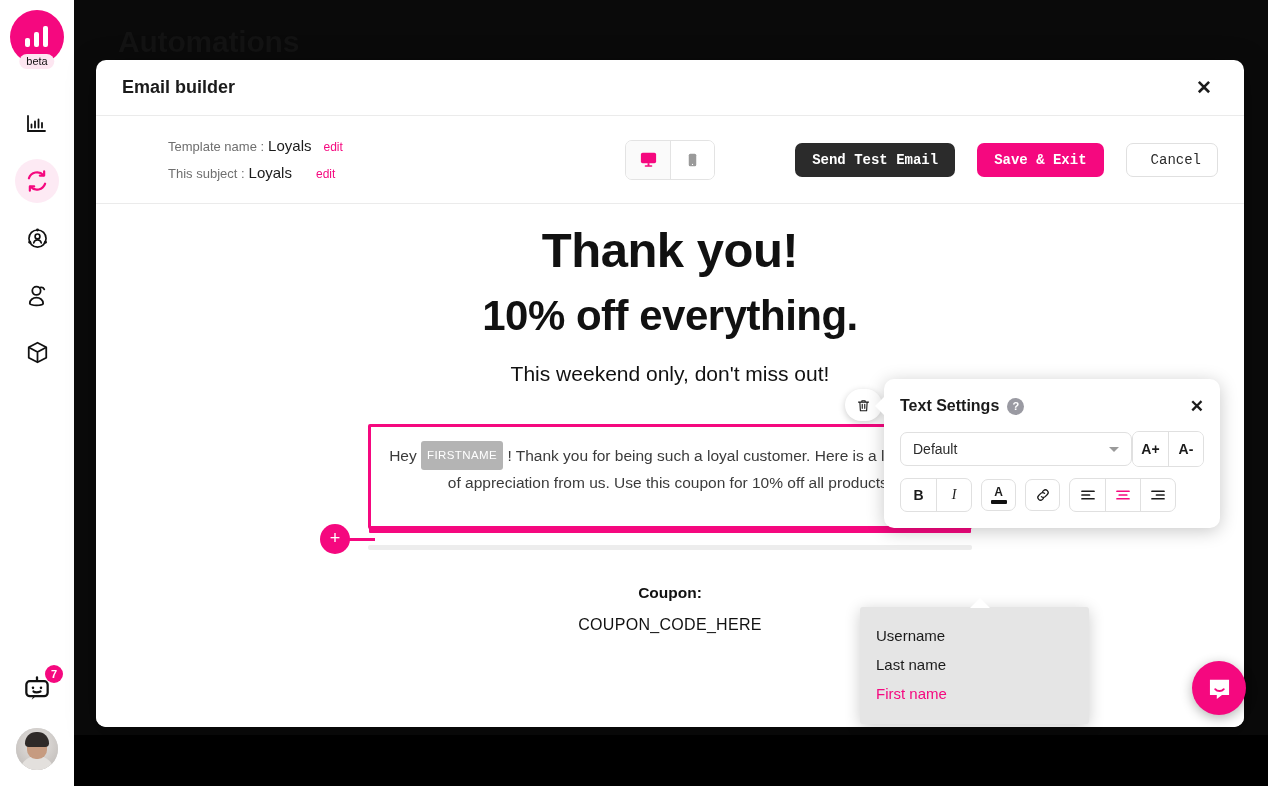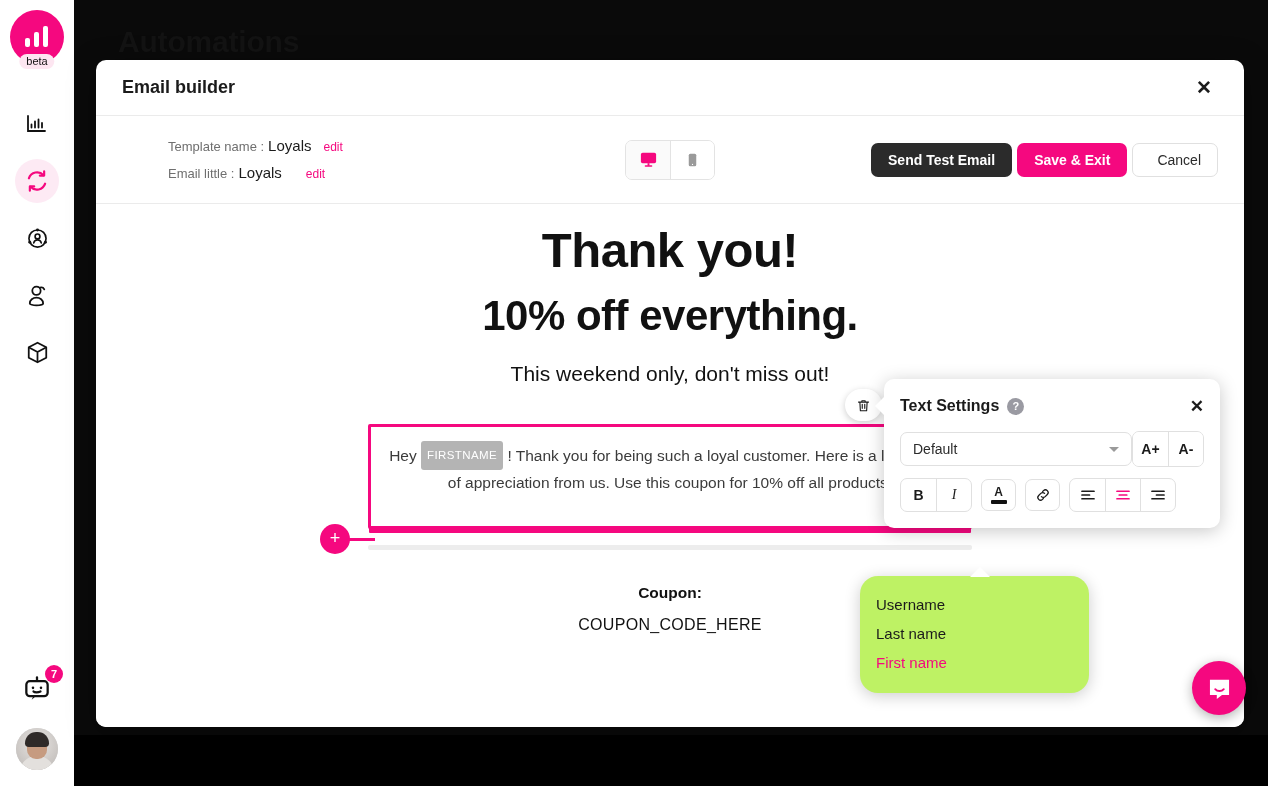--- a/index.html
+++ b/index.html
@@ -97,21 +97,21 @@
     position: absolute; left: 50%; transform: translateX(-50%);
     display: flex; border: 1px solid #e3e3e3; border-radius: 7px; overflow: hidden;
     background: #fff;
   }
   .device-btn {
     width: 44px; height: 38px; display: flex; align-items: center; justify-content: center;
     cursor: pointer; background: #fafafa;
   }
   .device-btn + .device-btn { border-left: 1px solid #e3e3e3; background: #fff; }
 
-  .actions { margin-left: auto; display: flex; align-items: flex-start; gap: 5px; }
+  .actions { margin-left: auto; display: flex; align-items: flex-start; gap: 22px; font-family: Liberation Mono, monospace; }
   .btn { border-radius: 7px; font-size: 14px; cursor: pointer; border: 1px solid transparent;
          padding: 0 16px; height: 34px; display: flex; align-items: center; white-space: nowrap;}
   .btn-dark { background: #2b2b2b; color: #fff; font-weight: bold; }
   .btn-pink { background: #F5087F; color: #fff; font-weight: bold; }
   .btn-ghost { background: #fff; color: #2b2b2b; border-color: #e0e0e0; padding-left: 24px; }
 
   
   .canvas { position: relative; height: 523px; background: #fff; overflow: hidden; }
   .email-body { width: 604px; margin: 0 auto; padding-top: 12px; text-align: center; }
   .h1 { font-size: 49px; font-weight: bold; color: #111; letter-spacing: -0.5px; margin-top: 6px;}
@@ -197,22 +197,22 @@
     font-size: 14px; color: #1b1b1b; cursor: pointer; background:#fff;
   }
   .ts-panel::after{
     content:""; position:absolute; left: -9px; top: 18px;
     width: 0; height: 0; border-top: 9px solid transparent; border-bottom: 9px solid transparent;
     border-right: 9px solid #fff;
   }
 
   
   .dyn-menu {
-    position: absolute; left: 860px; top: 576px; width: 229px;
-    background: #bef264; border-radius: 18px; box-shadow: 0 3px 16px rgba(0,0,0,.2);
+    position: absolute; left: 860px; top: 607px; width: 229px;
+    background: #e5e5e5; border-radius: 3px; box-shadow: 0 3px 16px rgba(0,0,0,.2);
     padding: 14px 0 16px;
   }
   .dyn-menu::before {
     content: ""; position: absolute; top: -9px; left: 110px;
     width: 0; height: 0; border-left: 10px solid transparent; border-right: 10px solid transparent;
     border-bottom: 10px solid #fff;
   }
   .dyn-item { padding: 6px 16px; font-size: 15px; color: #1b1b1b; cursor: pointer; }
   .dyn-item.sel { color: #F5087F; }
 
@@ -309,21 +309,21 @@
     </div>
 
     <div class="builder-top">
       <div class="meta">
         <div class="meta-row r1">
           <span class="meta-label">Template name :</span>
           <span class="meta-value">Loyals</span>
           <span class="meta-edit">edit</span>
         </div>
         <div class="meta-row r2">
-          <span class="meta-label">Email little :</span>
+          <span class="meta-label">This subject :</span>
           <span class="meta-value">Loyals</span>
           <span class="meta-edit">edit</span>
         </div>
       </div>
 
       <div class="device-toggle">
         <div class="device-btn">
           <svg width="19" height="19" viewBox="0 0 24 24" fill="#F5087F">
             <rect x="2.4" y="3.6" width="19.2" height="13" rx="2.2"></rect>
             <rect x="10.8" y="16.6" width="2.4" height="3.4"></rect>

